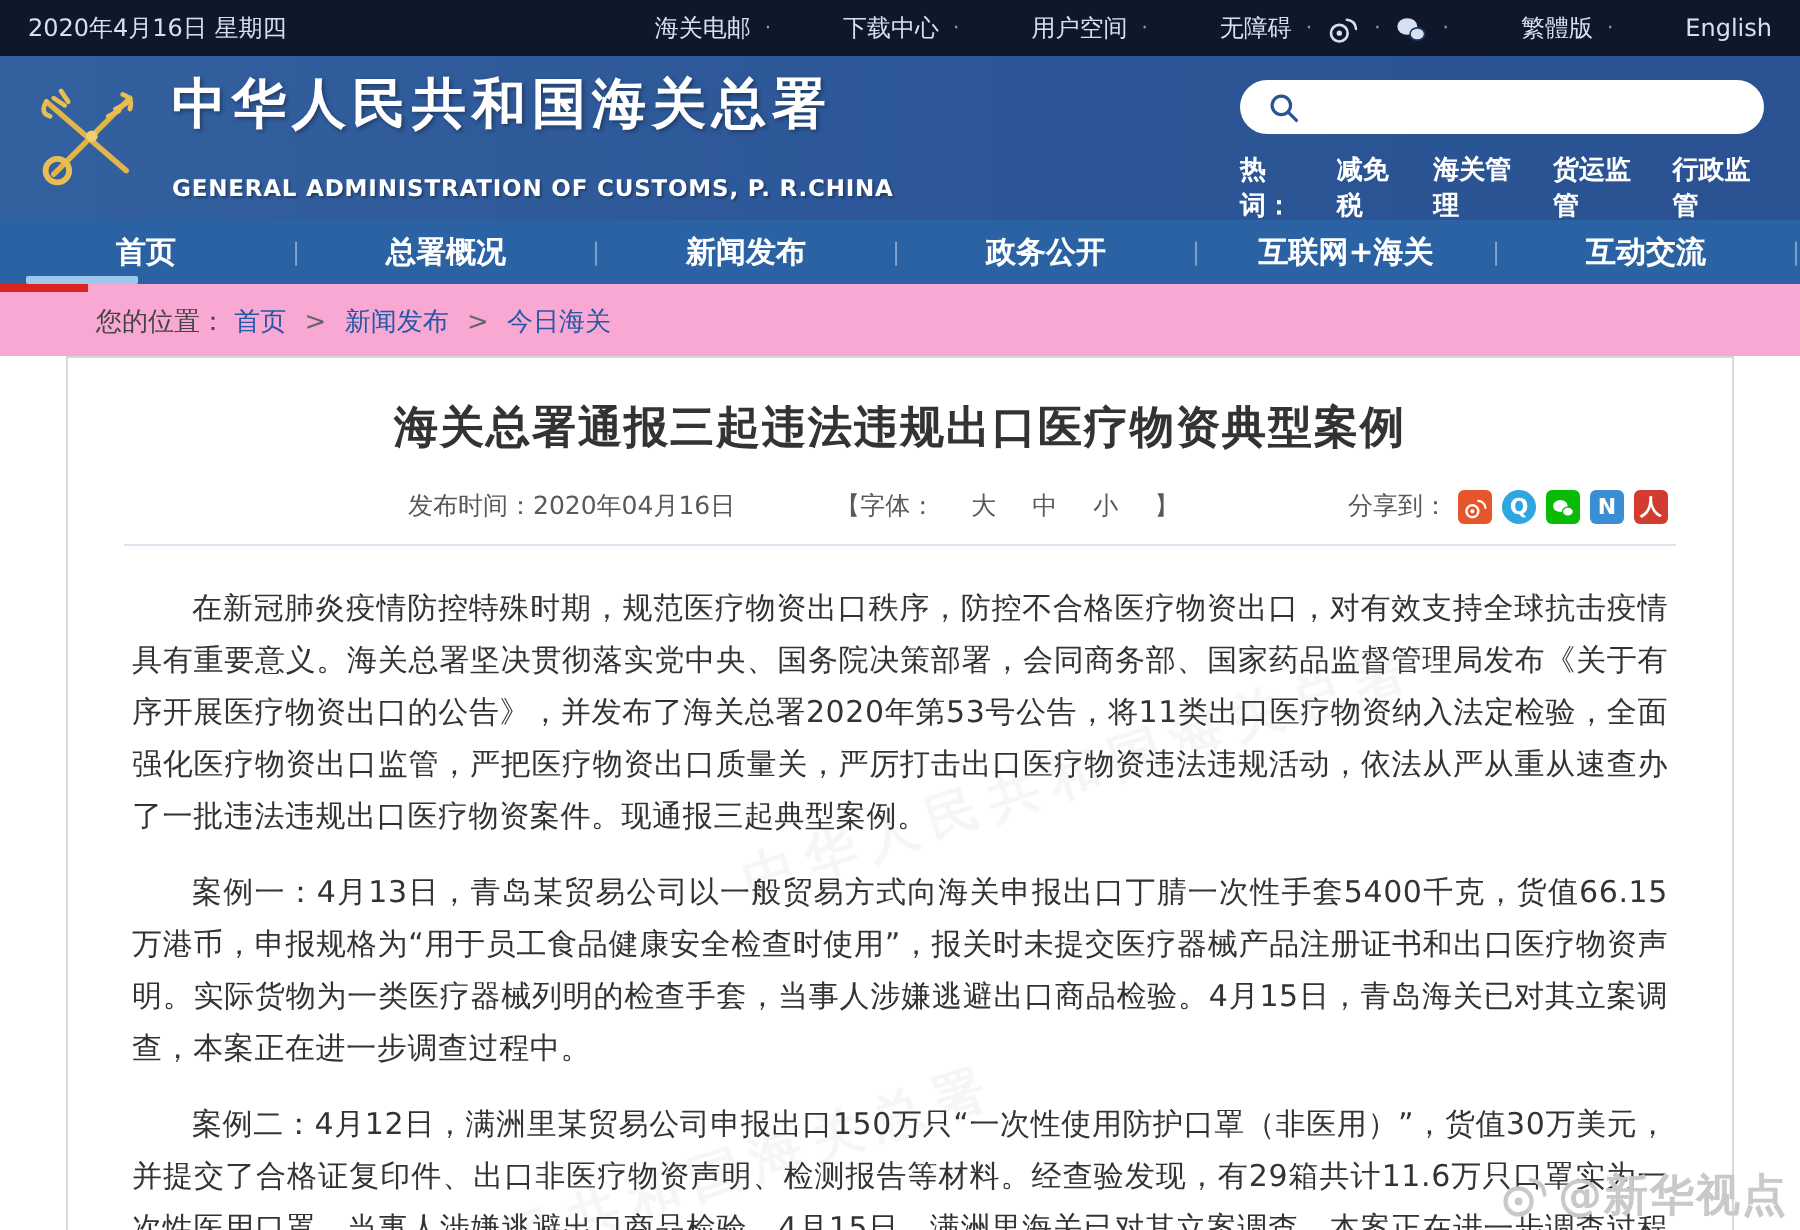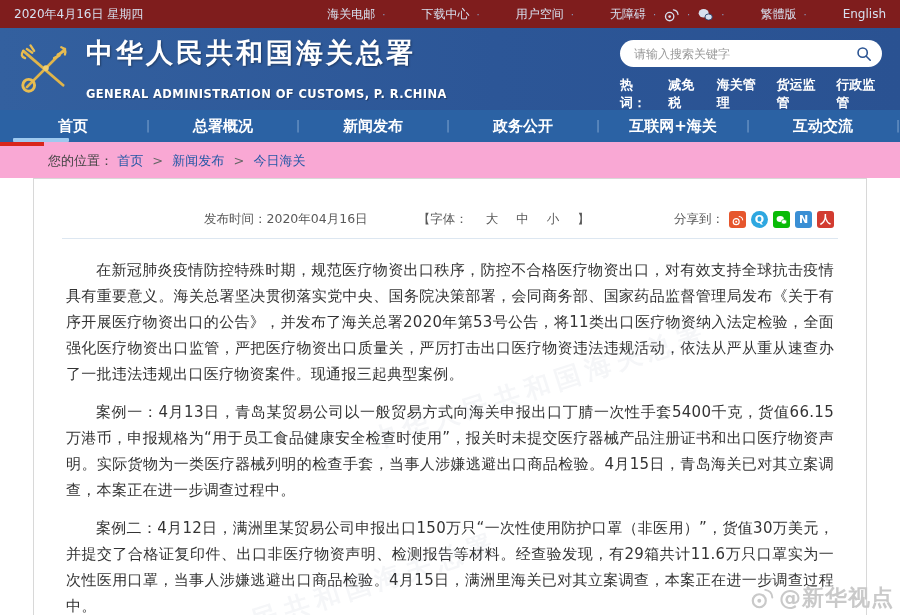--- a/index.html
+++ b/index.html
@@ -1,21 +1,21 @@
 <!DOCTYPE html>
 <html><head>
 <meta charset="utf-8">
 <style>
   * { margin:0; padding:0; box-sizing:border-box; }
   html,body { width:900px; height:615px; overflow:hidden; background:#fff;
     font-family:"DejaVu Sans","Liberation Sans",sans-serif; }
   body { position:relative; }
 
   
-  .topbar { height:28px; background:#7f1d1d; color:#d7e0ef; font-size:12px;
+  .topbar { height:28px; background:#0f172a; color:#d7e0ef; font-size:12px;
     display:flex; align-items:center; justify-content:space-between; padding:0 14px; }
   .topbar a, .toplink { color:#d7e0ef; text-decoration:none; cursor:pointer;margin-left:29px; }
   .topbar .right { display:flex; align-items:center; gap:7px; }
   .dot-sep { color:#8aa0c4; font-size:10px; }
   .top-ico { display:inline-flex; width:17px; height:15px; }
 
   
   .header { height:82px; background:linear-gradient(90deg,#33609f 0%, #2c5697 55%, #2a5292 100%);
     position:relative; color:#fff; display:flex; align-items:center; padding:0 16px; }
   .emblem { width:58px; height:58px; margin-right:12px; flex:0 0 auto; }
@@ -125,21 +125,20 @@
         <path d="M16 6 l4 6"></path>
     </g>
     <circle cx="33" cy="31" r="3.2" fill="#f2cf6e"></circle>
   </svg>
   <div>
     <div class="title-cn">中华人民共和国海关总署</div>
     <div class="title-en">GENERAL ADMINISTRATION OF CUSTOMS, P. R.CHINA</div>
   </div>
   <div class="search-wrap">
     <div class="search-box">
-      <input type="text" placeholder="请输入搜索关键字" style="">
       <svg class="search-ico" viewBox="0 0 18 18">
         <circle cx="7.5" cy="7.5" r="5.2" fill="none" stroke="#2b5493" stroke-width="1.8"></circle>
         <line x1="11.5" y1="11.5" x2="16" y2="16" stroke="#2b5493" stroke-width="1.8" stroke-linecap="round"></line>
       </svg>
     </div>
     <div class="hotwords">
       <span>热词：</span>
       <span class="hw">减免税</span>
       <span class="hw">海关管理</span>
       <span class="hw">货运监管</span>
@@ -170,20 +169,21 @@
 <div class="breadcrumb">
   <span>您的位置：</span>
   <span class="bc-link">首页</span>
   <span class="bc-sep">&gt;</span>
   <span class="bc-link">新闻发布</span>
   <span class="bc-sep">&gt;</span>
   <span class="bc-link">今日海关</span>
 </div>
 
 <div class="content-box">
+  <div class="article-title">海关总署通报三起违法违规出口医疗物资典型案例</div>
 
   <div class="meta">
     <span>发布时间：</span>
     <span>2020年04月16日</span>
     <span class="fontsize">
       <span>【字体：</span>
       <span class="fs-btn">大</span>
       <span class="fs-btn">中</span>
       <span class="fs-btn">小</span>
       <span>】</span>

